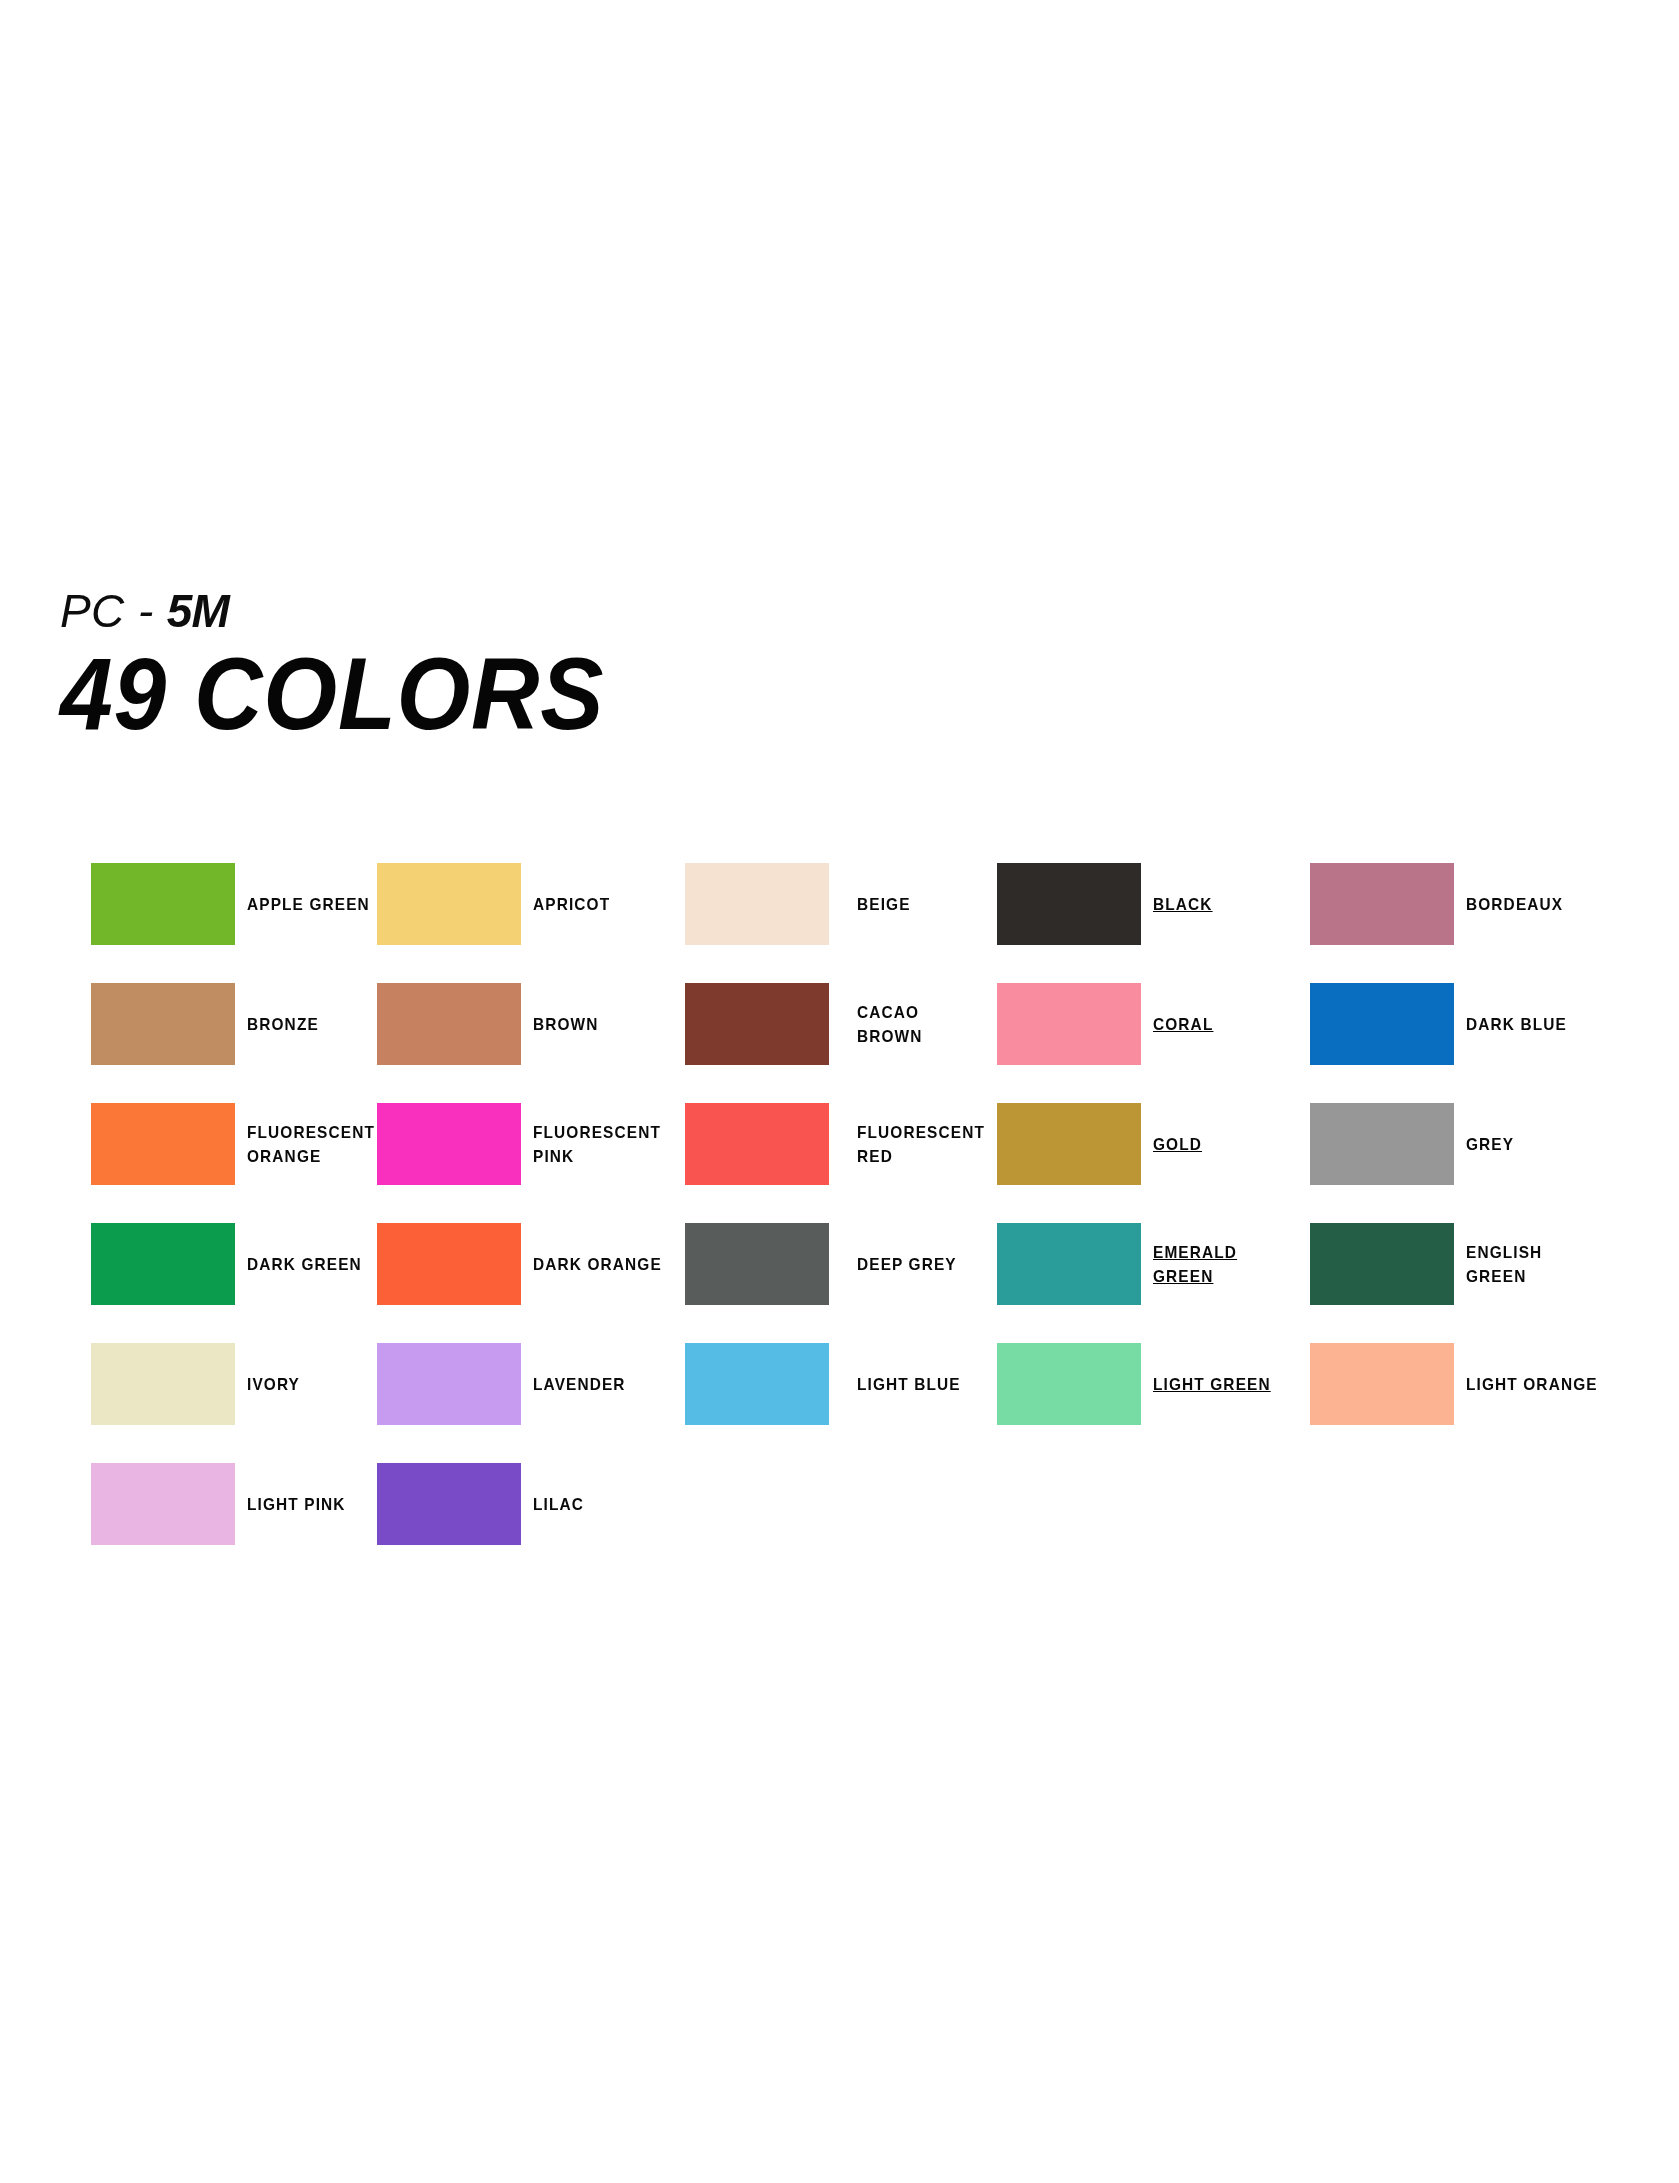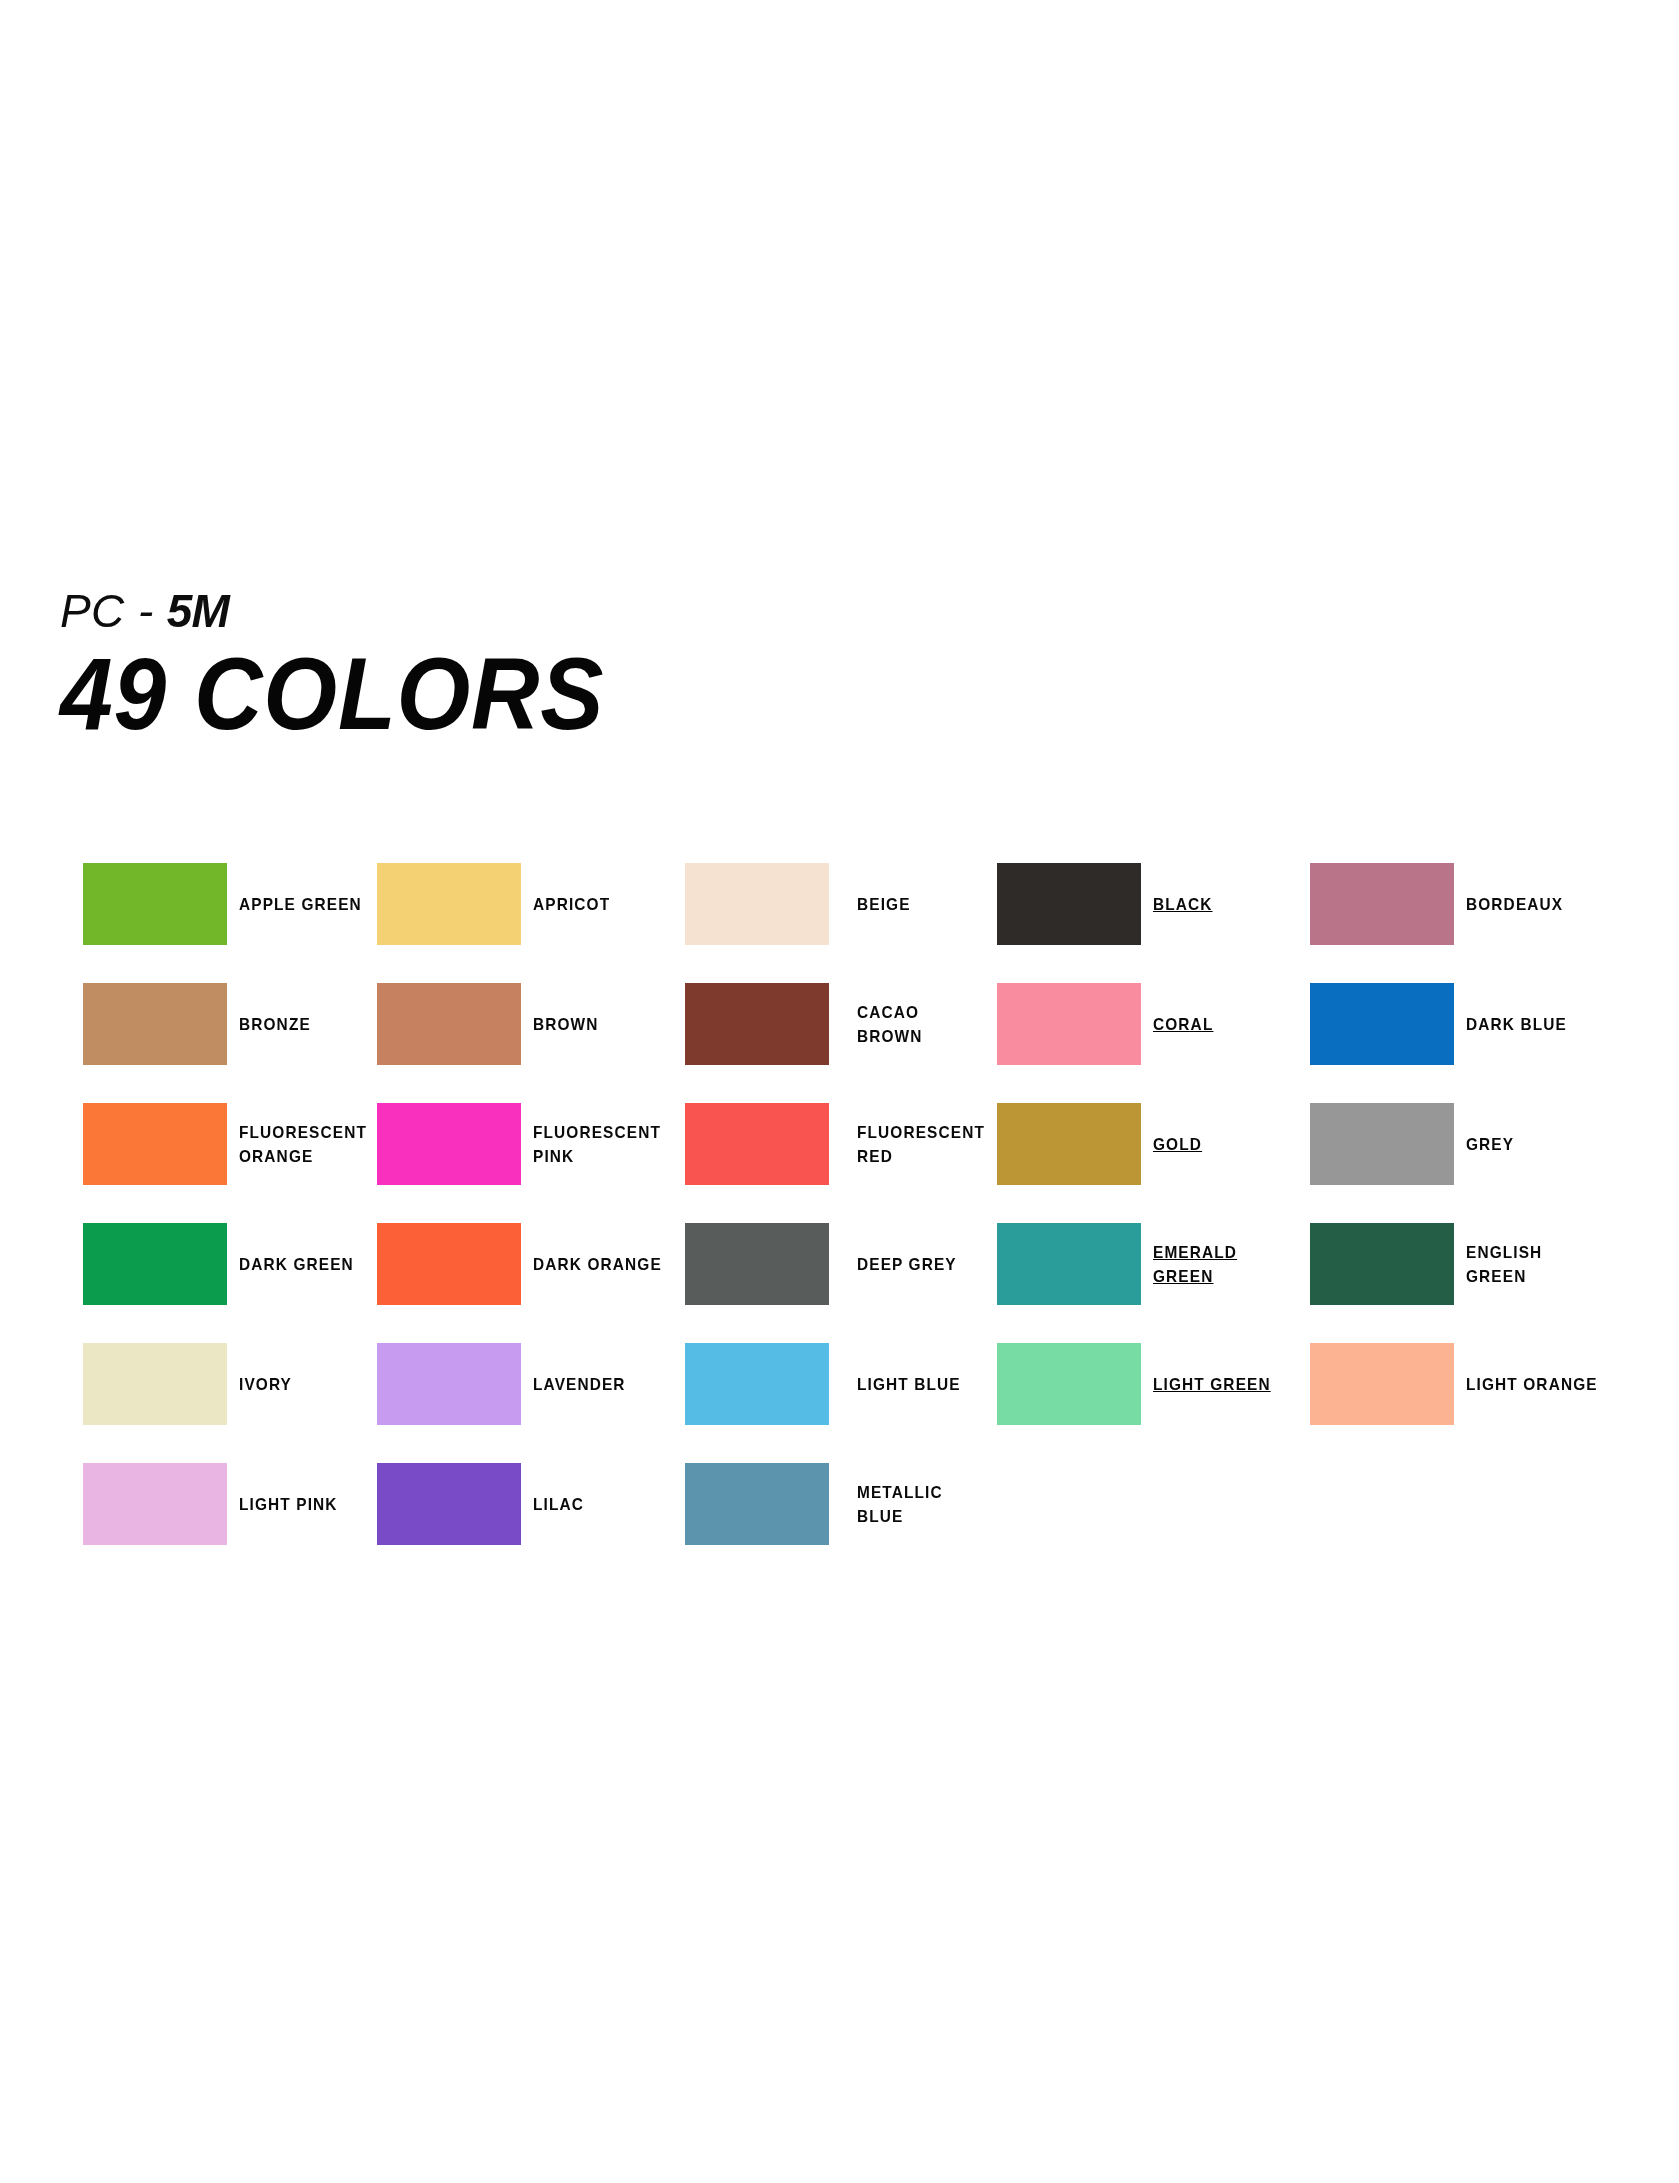--- a/index.html
+++ b/index.html
@@ -81,21 +81,21 @@
 
   .swatch-cell {
     position: absolute;
     top: 0;
     width: 302px;
     height: 82px;
     display: flex;
     flex-direction: row;
     align-items: center;
   }
-  .swatch-cell.c0 { left: 4px; padding-left: 19px; }
+  .swatch-cell.c0 { left: 12px; padding-left: 19px; }
   .swatch-cell.c1 { left: 312px; justify-content: flex-end; }
   .swatch-cell.c2 { left: 625px; gap: 16px; }
   .swatch-cell.c3 { left: 937px; text-decoration: underline; }
   .swatch-cell.c4 { left: 1250px; }
 
   .swatch-chip {
     width: 144px;
     height: 82px;
     flex: 0 0 144px;
     display: block;
@@ -241,21 +241,17 @@
       </div>
       <div class="swatch-row">
         <div class="swatch-cell c0">
           <span class="swatch-chip" style="background-color: rgb(233, 182, 228);"></span>
           <span class="swatch-label">LIGHT PINK</span>
         </div>
         <div class="swatch-cell c1">
           <span class="swatch-chip" style="background-color: rgb(122, 75, 198);"></span>
           <span class="swatch-label">LILAC</span>
         </div>
-        <div class="swatch-cell c2">
-          <span class="swatch-chip" style="background-color: rgb(92, 148, 173);"></span>
-          <span class="swatch-label">METALLIC BLUE</span>
-        </div>
       </div>
     </div>
 
 </div>
 
 
 </body></html>

